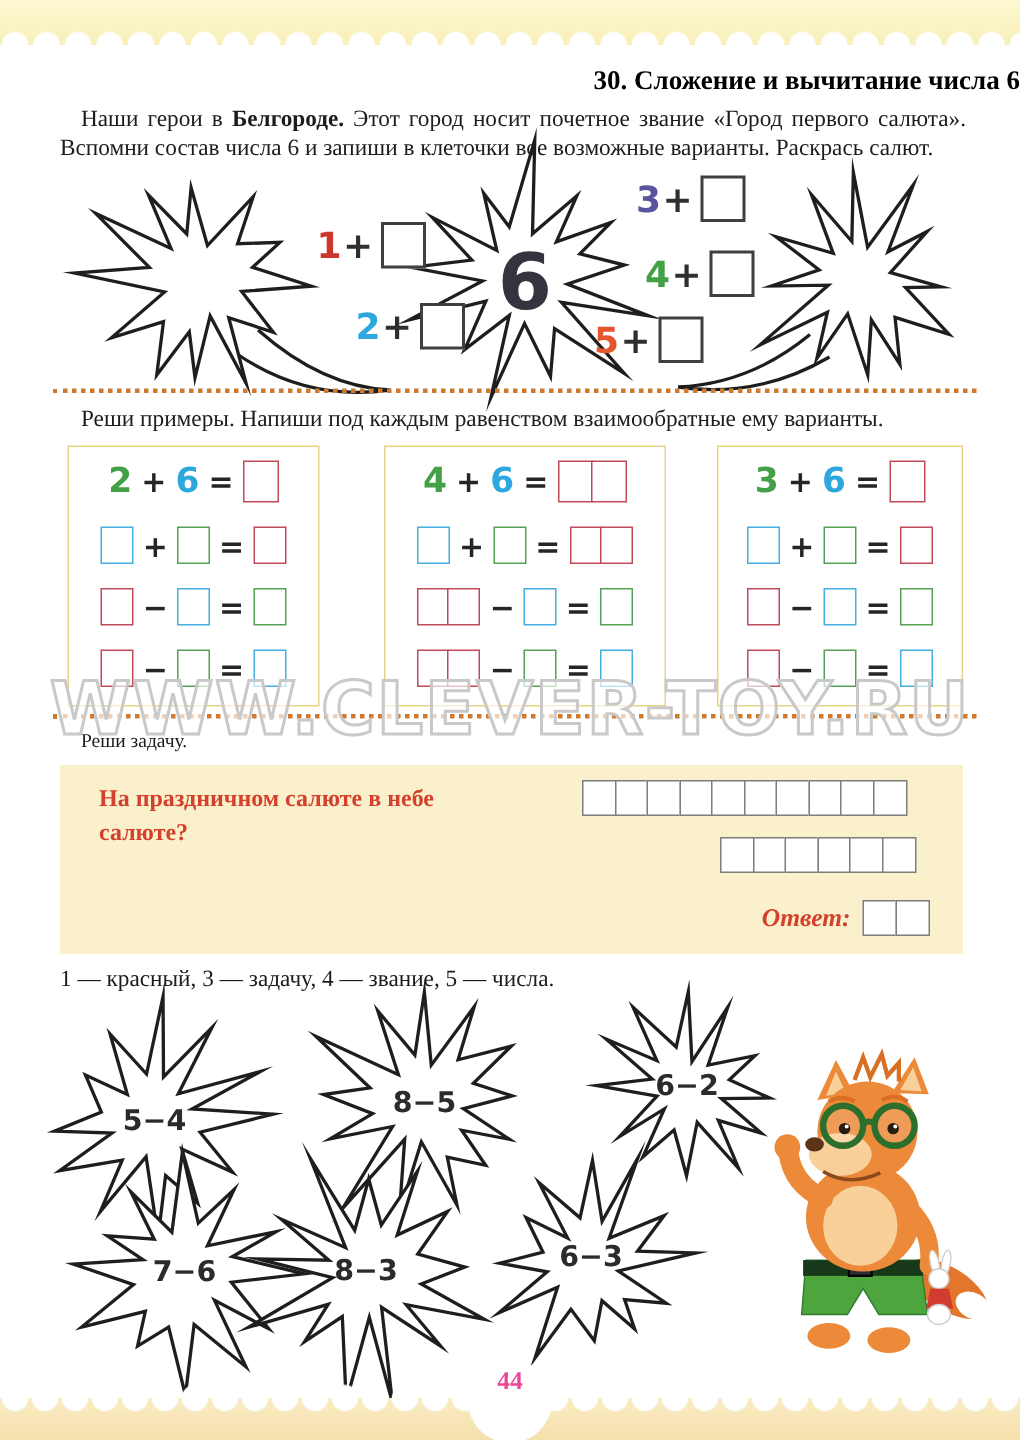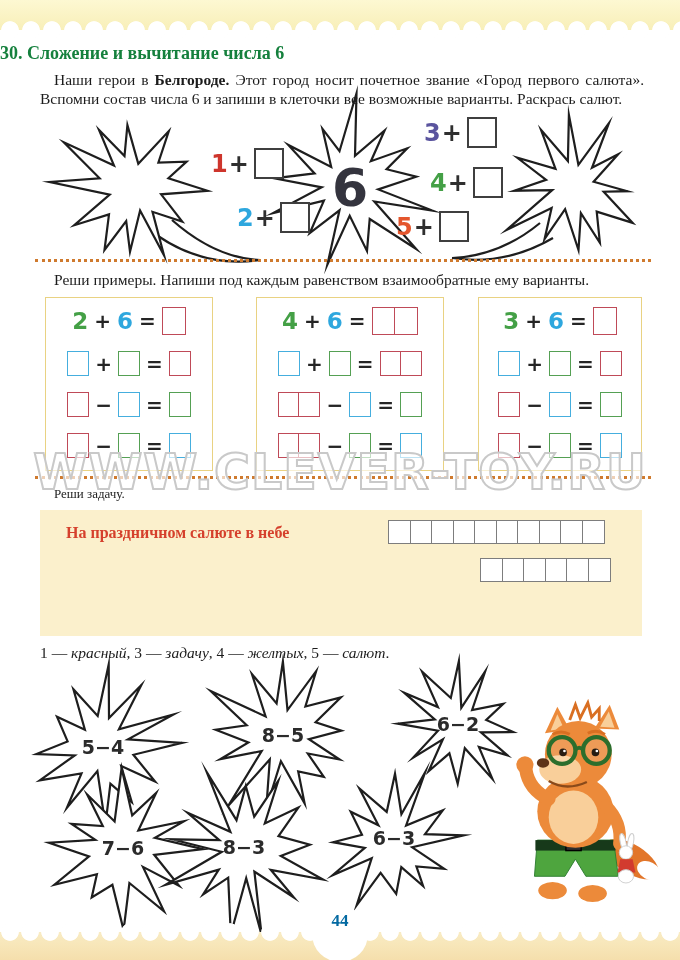--- a/index.html
+++ b/index.html
@@ -14,24 +14,24 @@
     background-image:radial-gradient(circle 9px at 10px 9px,#fff 8.4px,rgba(255,255,255,0) 9.2px);
     background-size:21px 18px;background-repeat:repeat-x;}
   .band-bottom{position:absolute;bottom:0;left:0;width:680px;height:28px;
     background:linear-gradient(#f9ecc4,#f5dfac);z-index:2;}
   .band-bottom::before{content:"";position:absolute;left:0;top:-9px;width:100%;height:18px;
     background-image:radial-gradient(circle 9px at 10px 9px,#fff 8.4px,rgba(255,255,255,0) 9.2px);
     background-size:20px 18px;background-repeat:repeat-x;}
   .page-bump{position:absolute;left:312px;top:906px;width:56px;height:56px;border-radius:50%;
     background:#fff;z-index:3;}
   .page-num{position:absolute;left:0;width:680px;top:911px;text-align:center;
-    font-weight:bold;font-size:17px;color:#0369a1;z-index:4;}
-  
-  .title{position:absolute;top:43px;left:0;width:680px;text-align:left;
-    font-weight:bold;font-size:18px;color:#15803d;z-index:2;}
+    font-weight:bold;font-size:17px;color:#ec4899;z-index:4;}
+  
+  .title{position:absolute;top:43px;left:0;width:680px;text-align:right;
+    font-weight:bold;font-size:18px;color:#000000;z-index:2;}
   .intro{position:absolute;top:70px;left:40px;width:604px;font-size:15.5px;line-height:19px;
     text-align:justify;z-index:2;}
   .intro .ind{display:inline-block;width:14px;}
   .bi{font-weight:bold;}
   
   #stars-svg{position:absolute;left:0;top:0;width:680px;height:960px;z-index:1;}
   .fw-eq{position:absolute;z-index:2;font-family:"DejaVu Sans",sans-serif;font-weight:bold;
     font-size:24px;color:#222;display:flex;align-items:center;}
   .fw-eq .plus{color:#2f2f2f;margin:0 1px;}
   .fw-cell{width:30px;height:31px;border:2px solid #3f3f3f;background:#fff;
@@ -70,21 +70,21 @@
   .wcell{width:23px;height:24px;border:1.5px solid #7d7d7d;background:#fff;
     display:inline-block;box-sizing:border-box;margin-right:-1.5px;}
   .answer-row{position:absolute;left:0;top:90px;width:578px;text-align:right;}
   .answer-label{font-style:italic;font-weight:bold;font-size:17px;color:#d5402c;
     margin-right:8px;vertical-align:middle;}
   .answer-cells{display:inline-block;vertical-align:middle;font-size:0;}
   
   .fox-text{position:absolute;top:643px;left:40px;width:606px;font-size:15.5px;
     line-height:19.5px;z-index:2;}
   .fox-text .ind{display:inline-block;width:14px;}
-  .it{font-style:italic;}
+  .it{}
   .star-label{position:absolute;transform:translate(-50%,-50%);
     font-family:"DejaVu Sans",sans-serif;font-weight:bold;font-size:19px;color:#2b2b2b;z-index:2;}
   .fox-svg{position:absolute;left:503px;top:694px;width:162px;height:215px;z-index:2;}
 </style>
 </head>
 <body>
 
 <svg id="stars-svg" viewBox="0 0 680 960" xmlns="http://www.w3.org/2000/svg">
   <path d="M172,220 Q215,258 260,260 M158,236 Q205,268 260,260" fill="none" stroke="#1e1e1e" stroke-width="2.2"></path>
   <path d="M540,223 Q500,256 452,258 M553,238 Q505,266 452,258" fill="none" stroke="#1e1e1e" stroke-width="2.2"></path>
@@ -243,27 +243,31 @@
       <span class="c cyan"></span>
   </div>
 </div>
 
 <div class="watermark">WWW.CLEVER-TOY.RU</div>
 
 <div class="task-label">Реши задачу.</div>
 <div class="problem-box">
   <div class="problem-text">
     <div>На праздничном салюте в небе</div>
+    <div>салюте?</div>
   </div>
   <div class="cells-row" style="left:348px;top:10px;"><span class="wcell"></span><span class="wcell"></span><span class="wcell"></span><span class="wcell"></span><span class="wcell"></span><span class="wcell"></span><span class="wcell"></span><span class="wcell"></span><span class="wcell"></span><span class="wcell"></span></div>
   <div class="cells-row" style="left:440px;top:48px;"><span class="wcell"></span><span class="wcell"></span><span class="wcell"></span><span class="wcell"></span><span class="wcell"></span><span class="wcell"></span></div>
+  <div class="answer-row">
+    <span class="answer-label">Ответ:</span><span class="answer-cells"><span class="wcell"></span><span class="wcell"></span></span>
+  </div>
 </div>
 
 <div class="fox-text">
-  <div><span>1 — </span><span class="it">красный</span><span>, 3 — </span><span class="it">задачу</span><span>, 4 — </span><span class="it">желтых</span><span>, 5 — </span><span class="it">салют</span><span>.</span></div>
+  <div><span>1 — </span><span class="it">красный</span><span>, 3 — </span><span class="it">задачу</span><span>, 4 — </span><span class="it">звание</span><span>, 5 — </span><span class="it">числа</span><span>.</span></div>
 </div>
 
 <div class="star-label" style="left:103px;top:747px;">5−4</div>
 <div class="star-label" style="left:283px;top:735px;">8−5</div>
 <div class="star-label" style="left:458px;top:724px;">6−2</div>
 <div class="star-label" style="left:123px;top:848px;">7−6</div>
 <div class="star-label" style="left:244px;top:847px;">8−3</div>
 <div class="star-label" style="left:394px;top:838px;">6−3</div>
 
 <svg class="fox-svg" viewBox="0 0 170 215" xmlns="http://www.w3.org/2000/svg">

